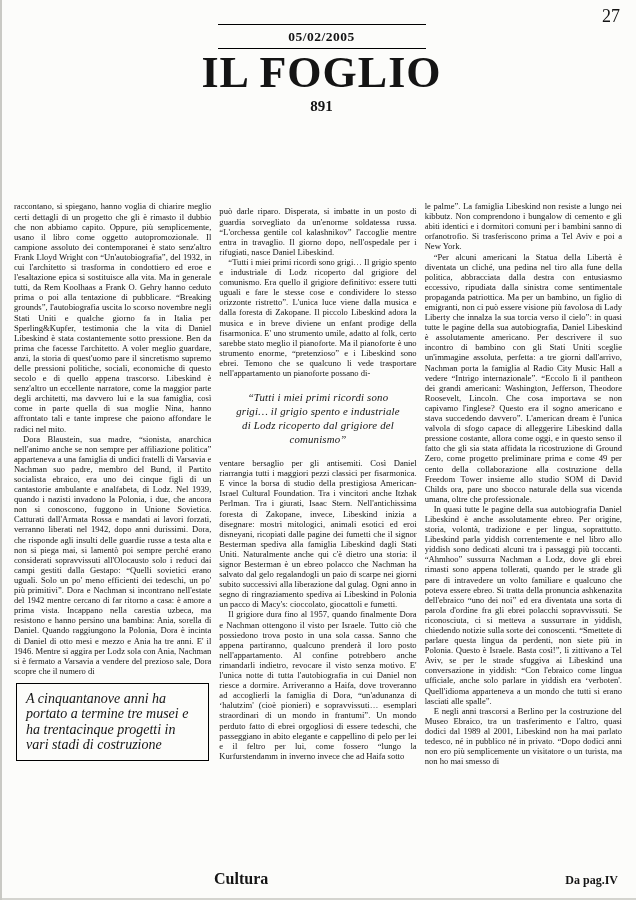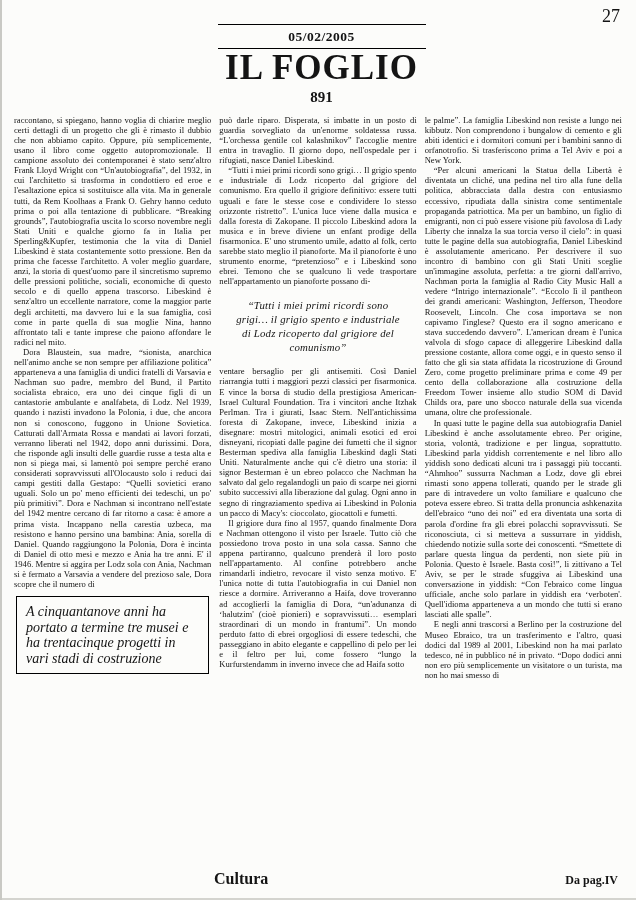--- a/index.html
+++ b/index.html
@@ -10,24 +10,24 @@
     font-family:"Liberation Serif","DejaVu Serif",serif;
     box-shadow: inset 2px 0 0 #c9c9c4, inset 0 -2px 0 #d4d4cf;
   }
   .page-number { position:absolute; top:6px; right:16px; font-size:18px; }
   .header { text-align:center; padding-top:24px;margin-left:7px; }
   .date-band {
     width:208px; margin:0 auto; border-top:1.6px solid #000; border-bottom:1.6px solid #000;
     padding:2px 0 3px;
   }
   .date { font-weight:bold; font-size:13.5px; letter-spacing:.5px; }
-  .masthead { font-weight:bold; font-size:35px; letter-spacing:1px; line-height:1.05; margin-top:1px; }
+  .masthead { font-weight:bold; font-size:44px; letter-spacing:1px; line-height:1.05; margin-top:1px; }
   .issue { font-weight:bold; font-size:15px; margin-top:2px; }
   .columns {
-    display:flex; gap:8px; padding:9px 14px 0; height:728px; overflow:hidden;
+    display:flex; gap:8px; padding:9px 14px 0; height:728px; overflow:hidden;align-items:center;
   }
   .col {
     flex:1 1 0; min-width:0; overflow:hidden;
     font-size:8.6px; line-height:10.1px; text-align:justify;
     hyphens:auto; -webkit-hyphens:auto;
   }
   .col p { text-indent:9px; }
   .col p.noindent { text-indent:0; }
   .pullquote {
     font-style:italic; text-align:center; font-size:10.8px; line-height:14px;

